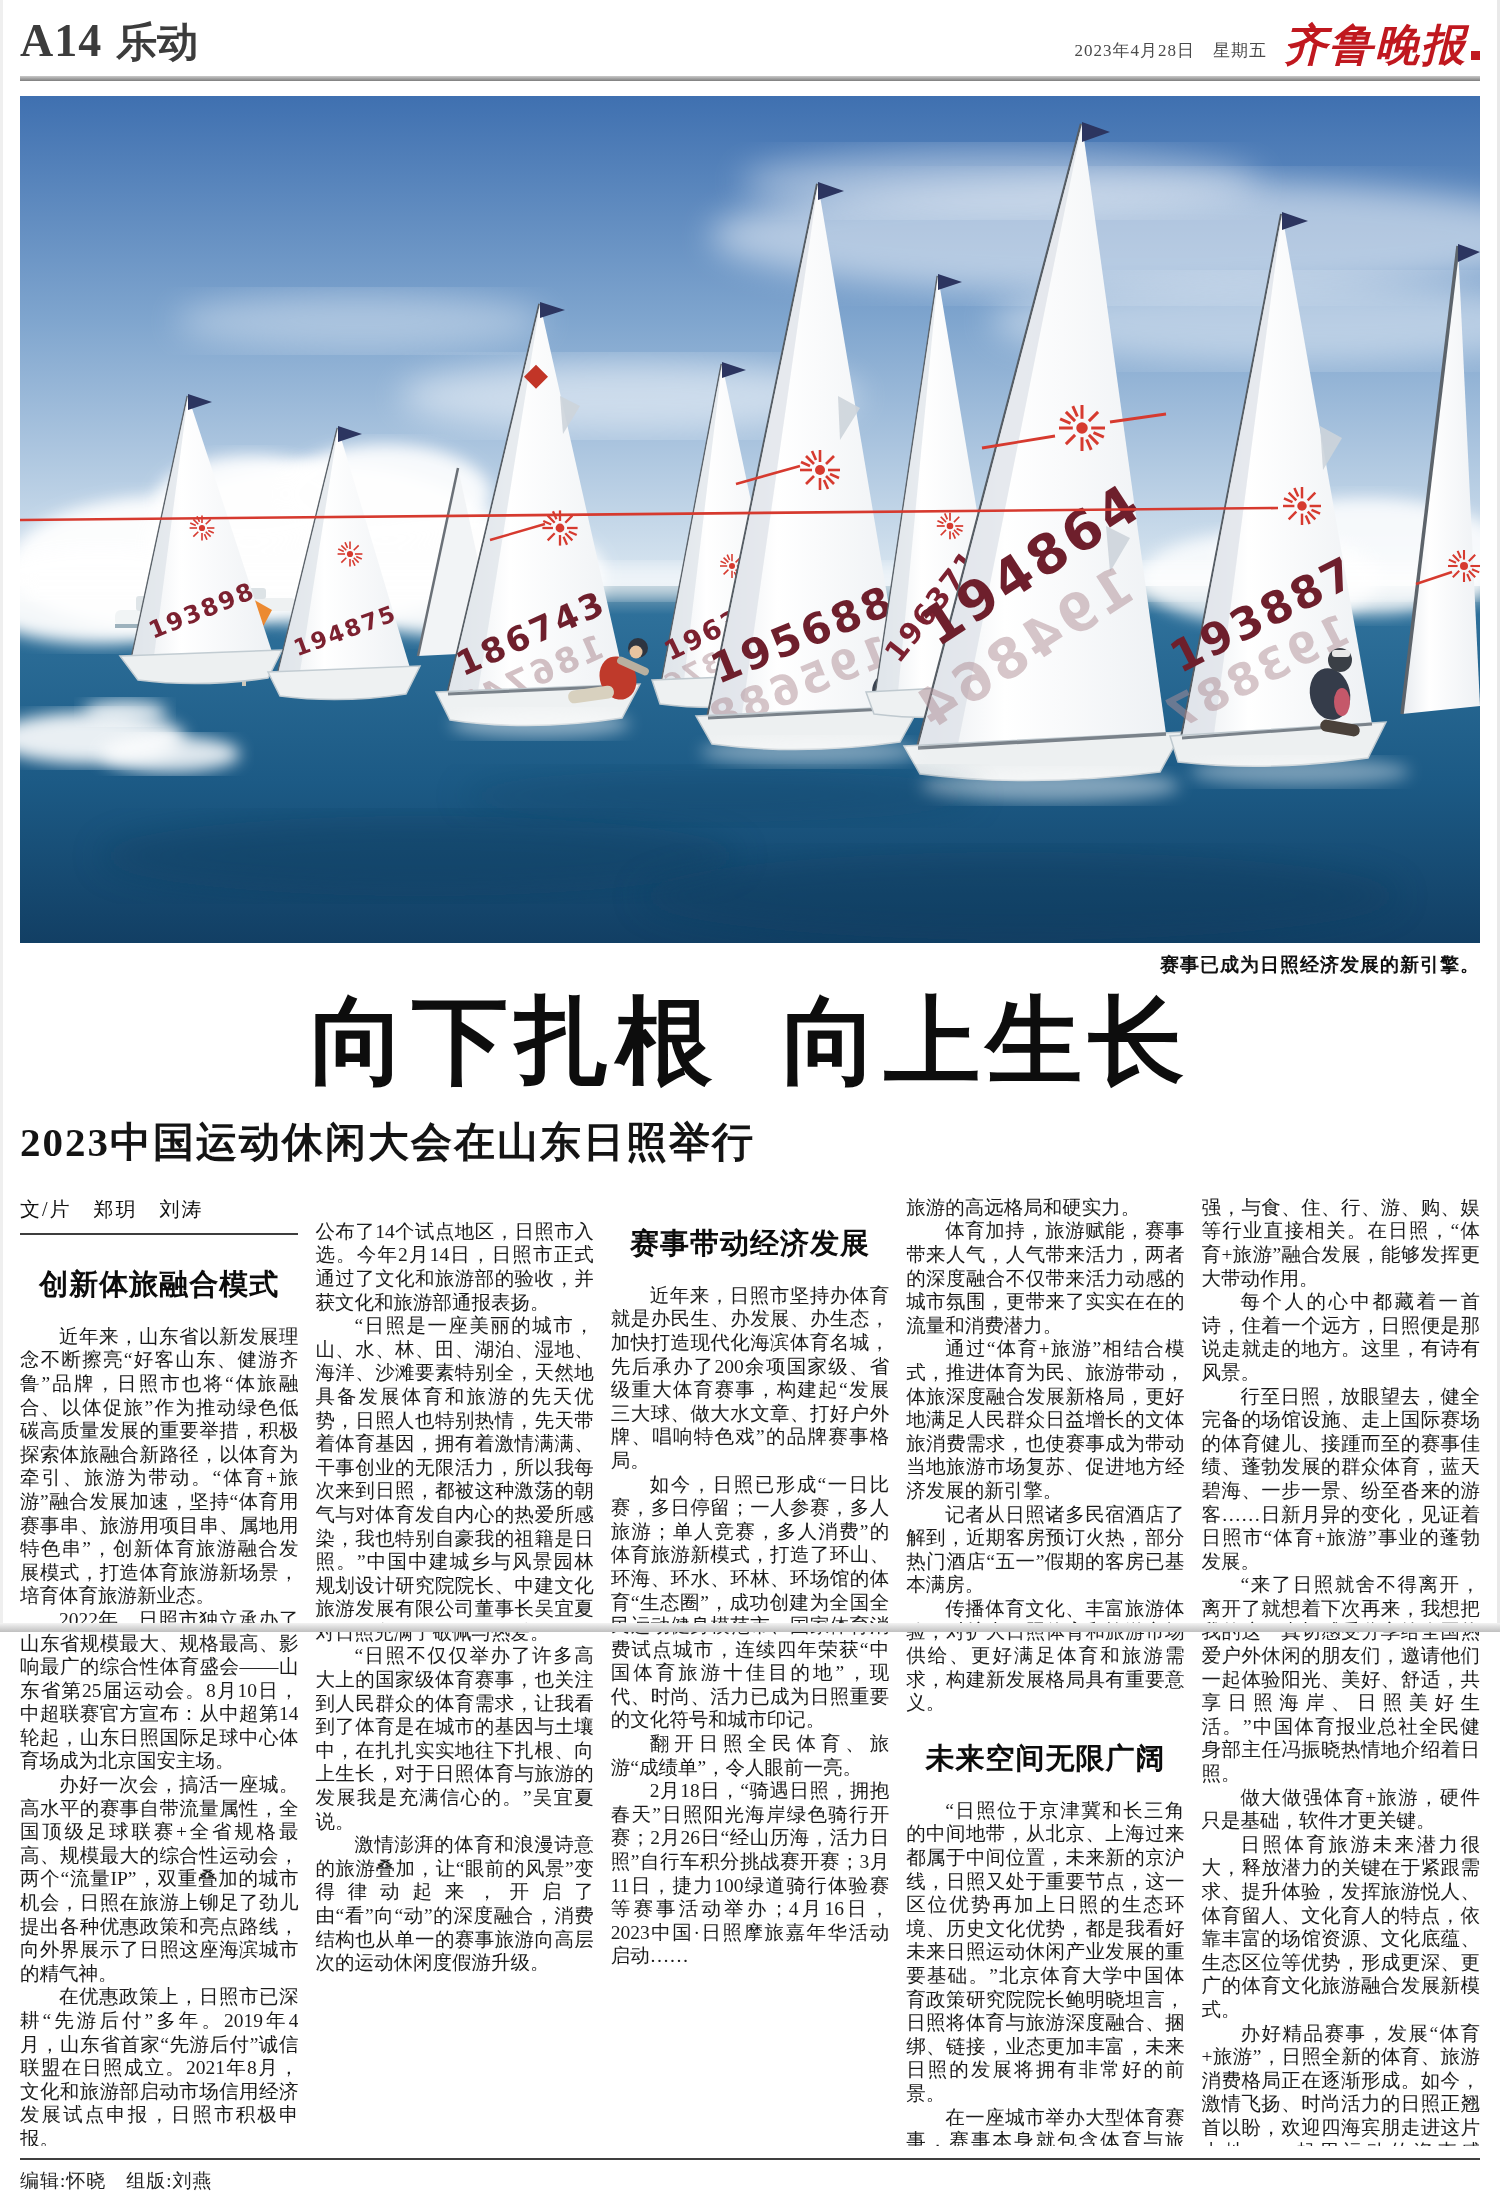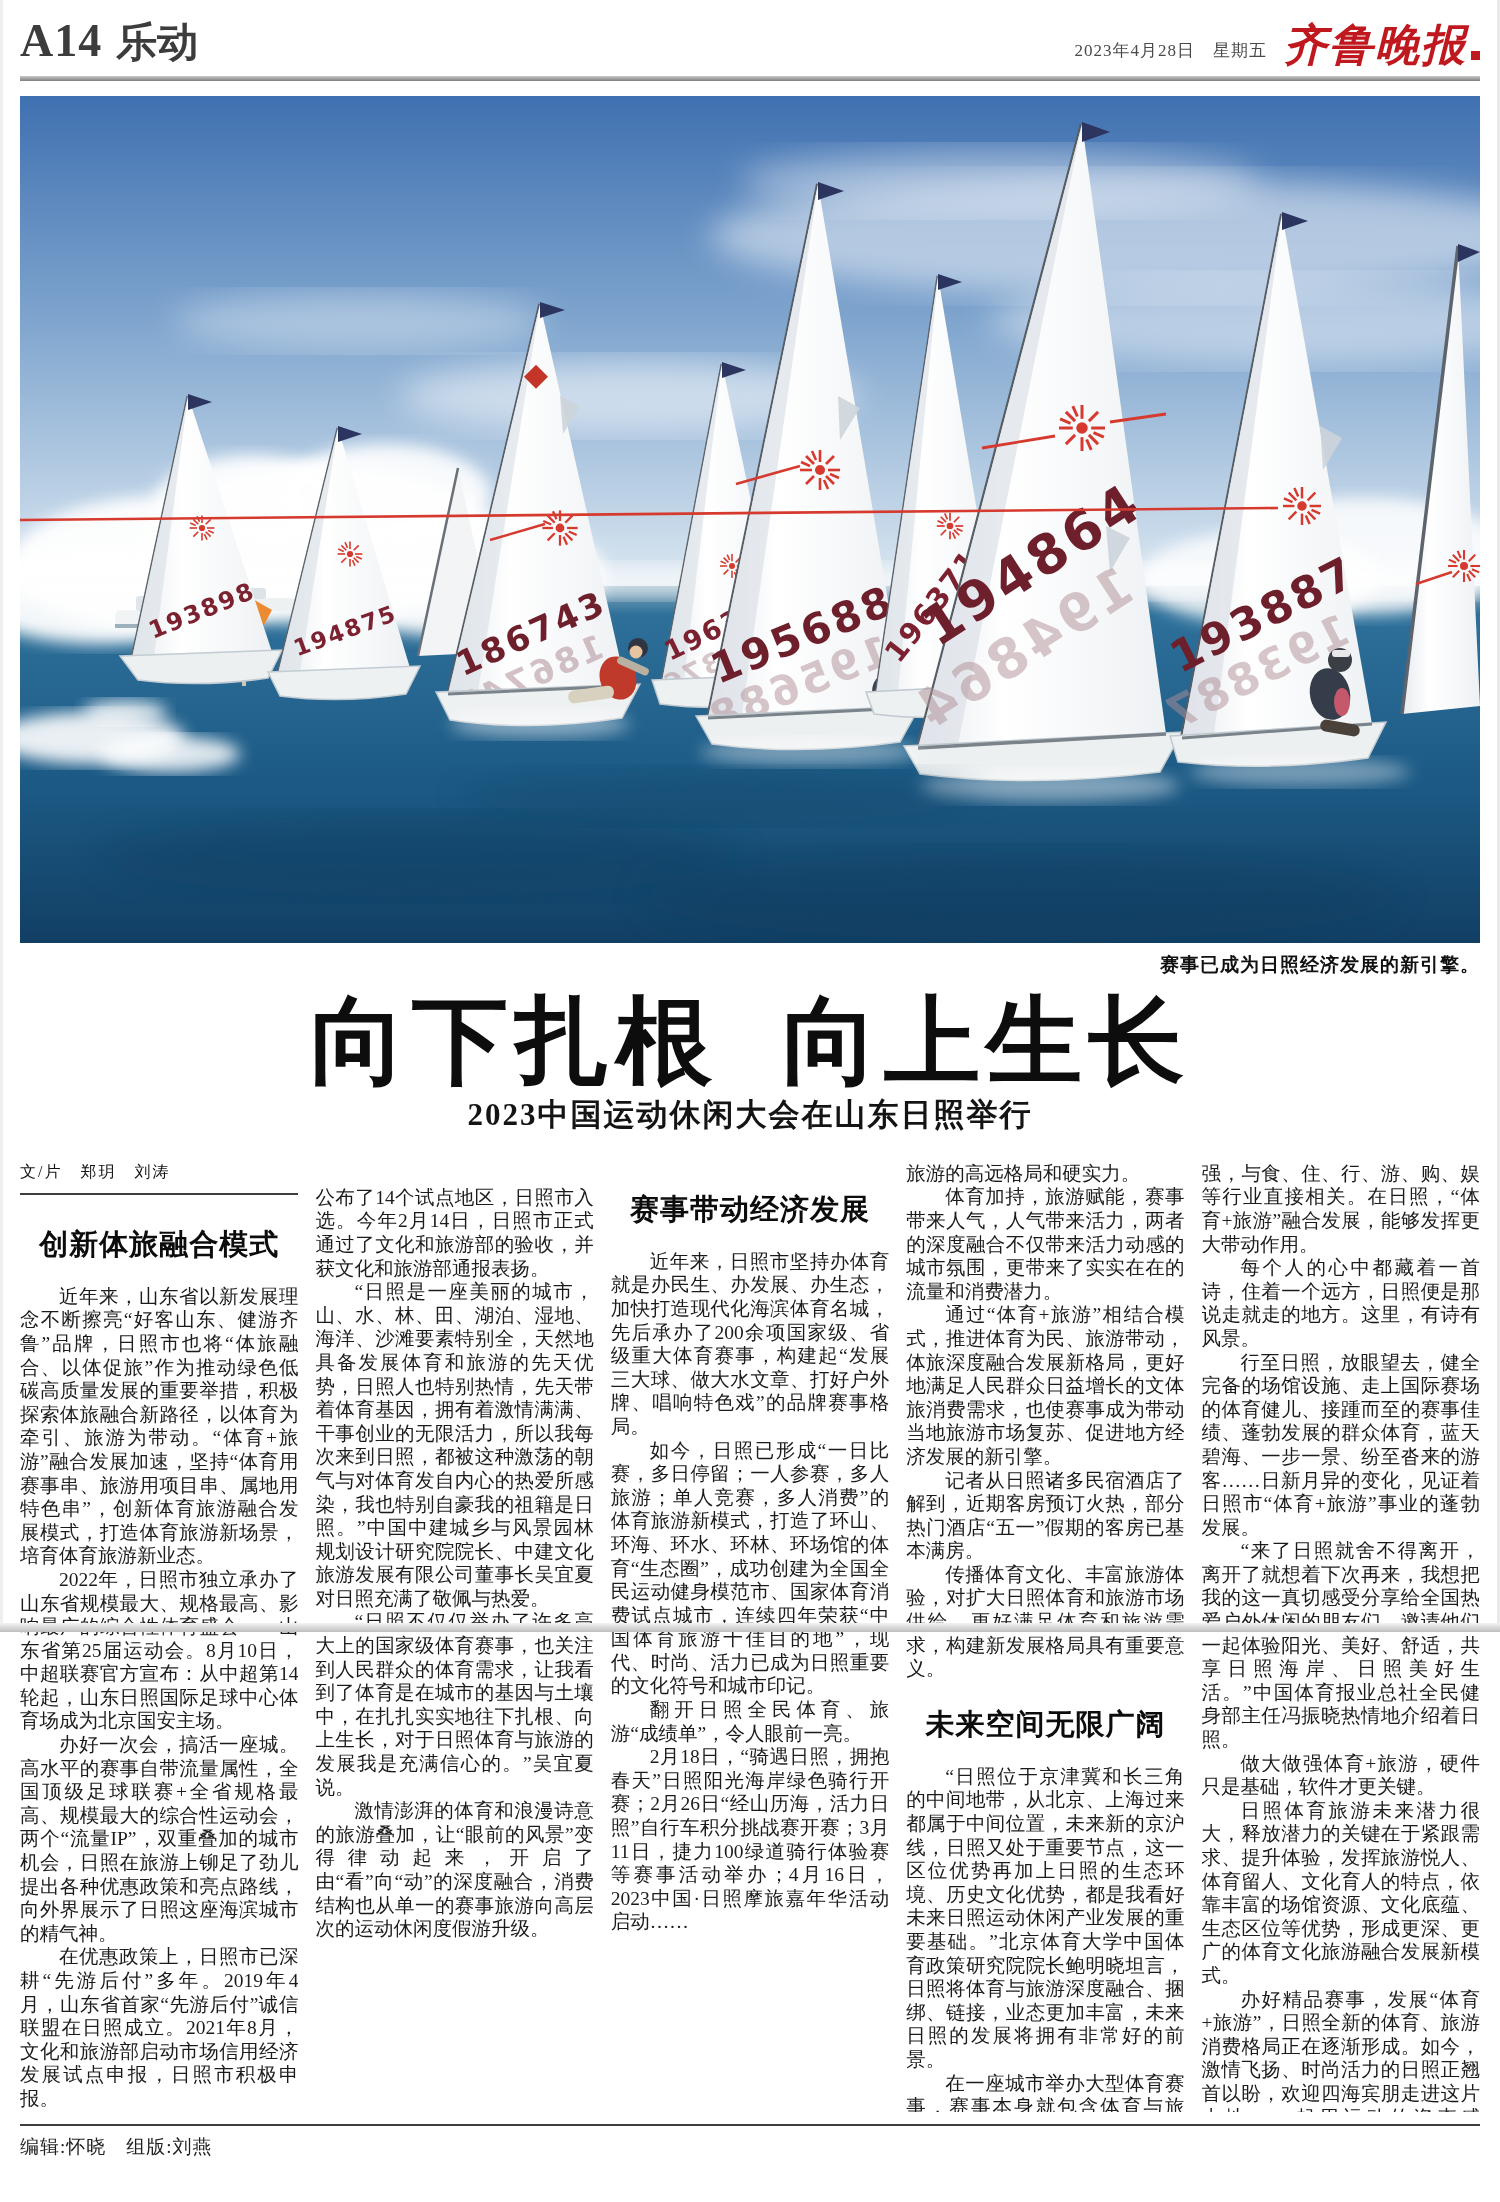--- a/index.html
+++ b/index.html
@@ -23,33 +23,33 @@
 
   
   .photo-wrap{margin-top:15px;width:1460px;height:847px;overflow:hidden;background:#9db8cf;}
   .photo-wrap svg{display:block;}
   .caption{margin-top:9px;text-align:right;font-size:19px;color:#111;font-weight:bold;letter-spacing:1px;}
 
   
   .headline{margin-top:14px;text-align:center;font-size:96px;font-weight:bold;color:#0d0d0d;
     letter-spacing:6px;line-height:1.05;}
   .headline .gap{display:inline-block;width:64px;}
-  .subheadline{margin-top:1px;text-align:center;font-size:31px;font-weight:600;color:#141414;letter-spacing:2px;}
+  .subheadline{margin-top:22px;font-size:41px;font-weight:600;color:#141414;letter-spacing:2px;}
 
   
   .article{margin-top:26px;height:950px;display:grid;grid-template-columns:repeat(5,1fr);
     grid-template-rows:auto 1fr;column-gap:17px;}
   .colA{grid-column:1;grid-row:1/3;overflow:hidden;}
   .intro-block{grid-column:2/4;grid-row:1;}
   .colB{grid-column:2;grid-row:2;overflow:hidden;padding-top:24px;}
   .colC{grid-column:3;grid-row:2;overflow:hidden;padding-top:4px;}
   .colD{grid-column:4;grid-row:1/3;overflow:hidden;}
   .colE{grid-column:5;grid-row:1/3;overflow:hidden;}
 
-  .byline{font-size:16px;letter-spacing:2px;padding-bottom:10px;border-bottom:2px solid #3d3d3d;
+  .byline{font-size:20px;letter-spacing:2px;padding-bottom:10px;border-bottom:2px solid #3d3d3d;
     margin-bottom:30px;color:#111;}
   .col-heading{font-size:29px;font-weight:bold;text-align:center;margin:24px 0 20px 0;color:#0c0c0c;letter-spacing:1px;}
   .col-heading.first{margin-top:9px;}
   p.body{margin:0;font-size:19.5px;line-height:23.6px;text-align:justify;text-indent:2em;color:#1b1b1b;}
   p.body.cont{text-indent:0;}
   .intro-block p{margin:0;font-size:21px;line-height:25.5px;font-weight:bold;text-align:justify;text-indent:2em;color:#101010;}
   .blue-bar{height:9px;background:#1878b4;margin-top:14px;}
 
   
   .foot-rule{margin-top:12px;height:2px;background:#3f3f3f;}

